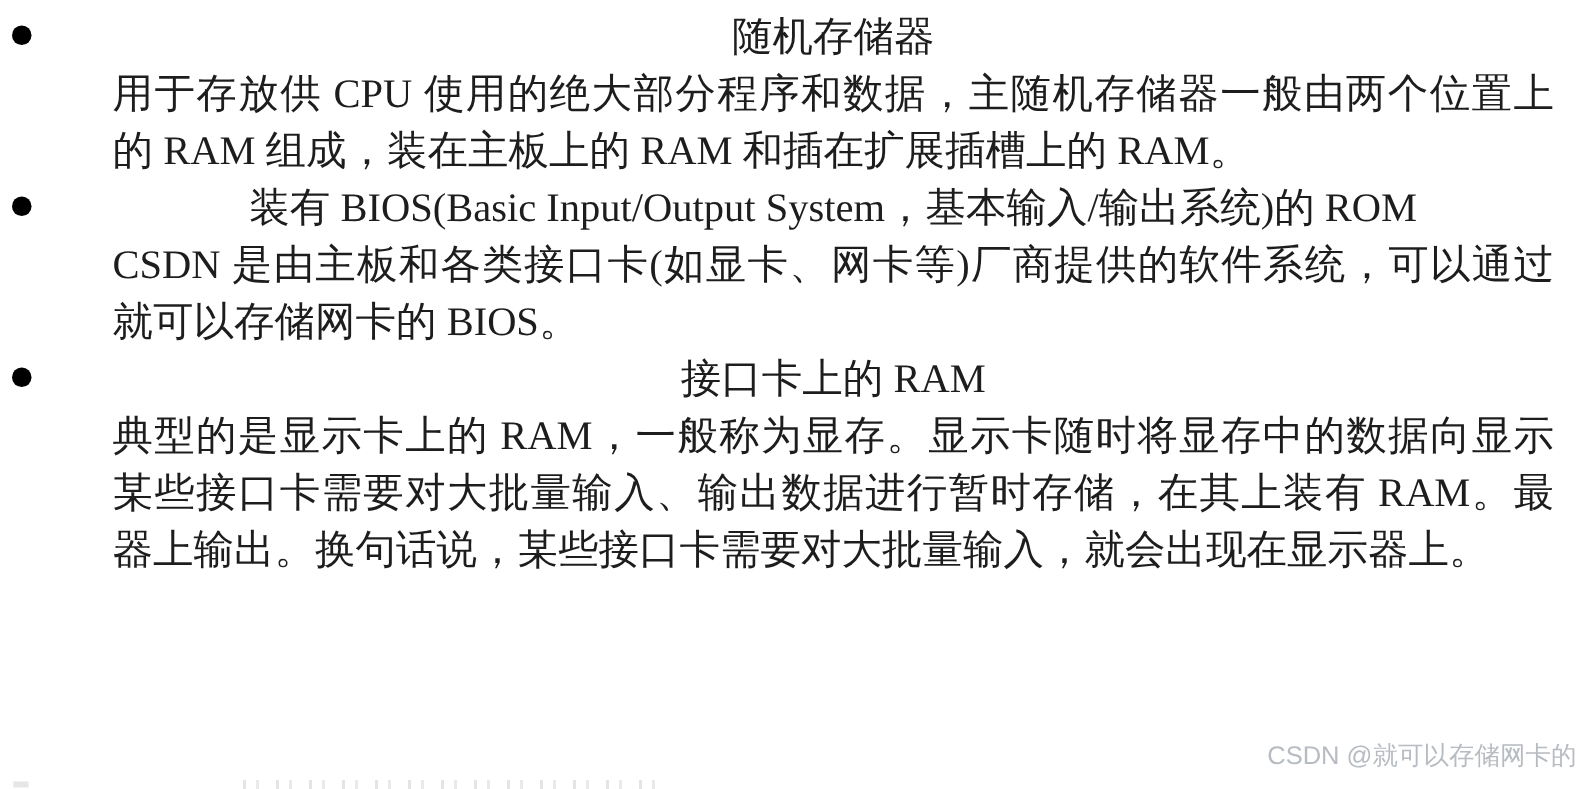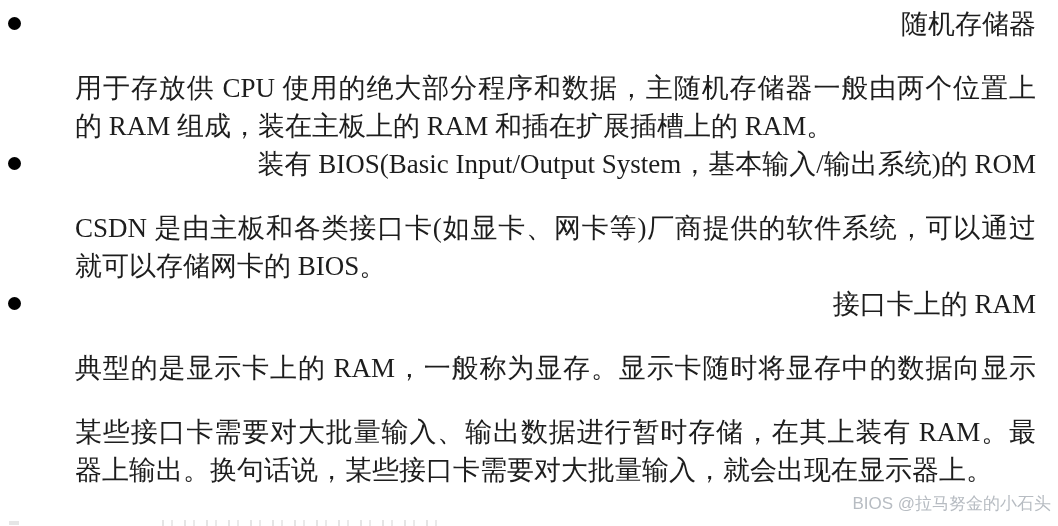--- a/index.html
+++ b/index.html
@@ -29,26 +29,25 @@
     width: 13px;
     height: 13px;
     background: #000000;
     border-radius: 50%;
   }
   .title, .line {
     font-size: 27px;
     line-height: 38px;
     white-space: nowrap;
   }
-  .title { text-align: right; }
+  .title { text-align: center; }
   .line { white-space: normal; }
   .line.just {
     text-align: justify;
     text-align-last: justify;
-    margin-top: 26px;
   }
   .line.last {
     text-align: justify;
     text-align-last: left;
   }
   .watermark {
     position: absolute;
     top: 494px;
     right: 7px;
     font-family: "Liberation Sans", "DejaVu Sans", sans-serif;
@@ -102,16 +101,16 @@
   <div class="bullet-item">
     <span class="bullet"></span>
     <div class="title">接口卡上的 RAM</div>
     <div class="line just">典型的是显示卡上的 RAM，一般称为显存。显示卡随时将显存中的数据向显示</div>
     <div class="line just">某些接口卡需要对大批量输入、输出数据进行暂时存储，在其上装有 RAM。最</div>
     <div class="line last">器上输出。换句话说，某些接口卡需要对大批量输入，就会出现在显示器上。</div>
   </div>
 
 </div>
 
-<div class="watermark">BIOS @拉马努金的小石头</div>
+<div class="watermark">CSDN @就可以存储网卡的</div>
 
 <div class="cutoff-dot"></div>
 <div class="cutoff-strip"></div>
 
 </body></html>

